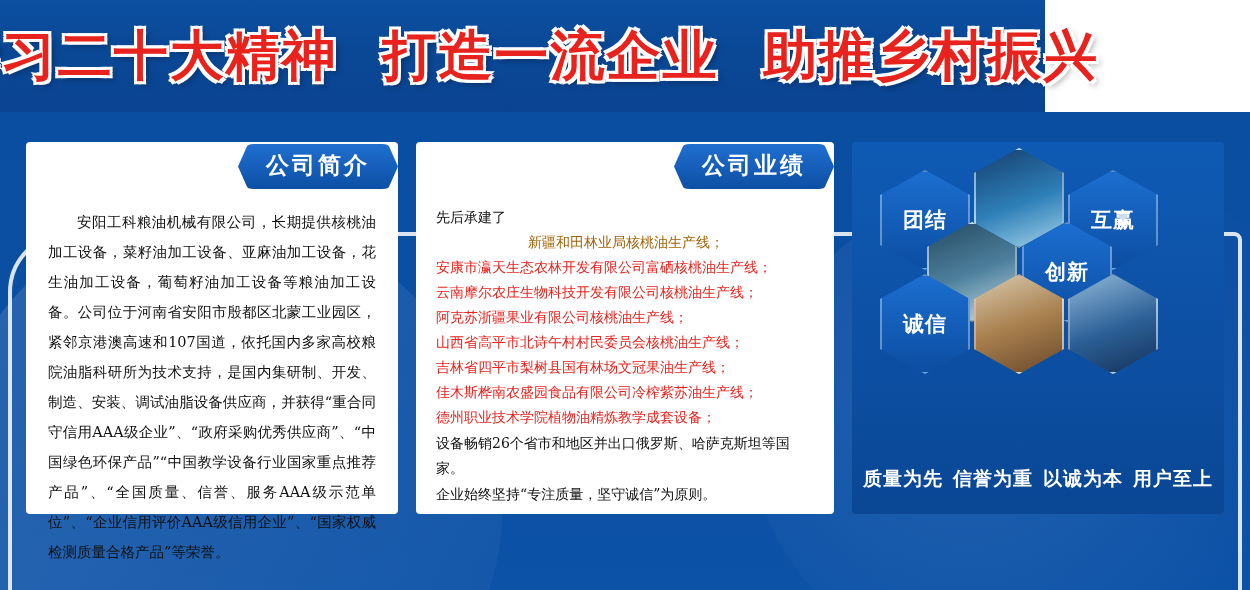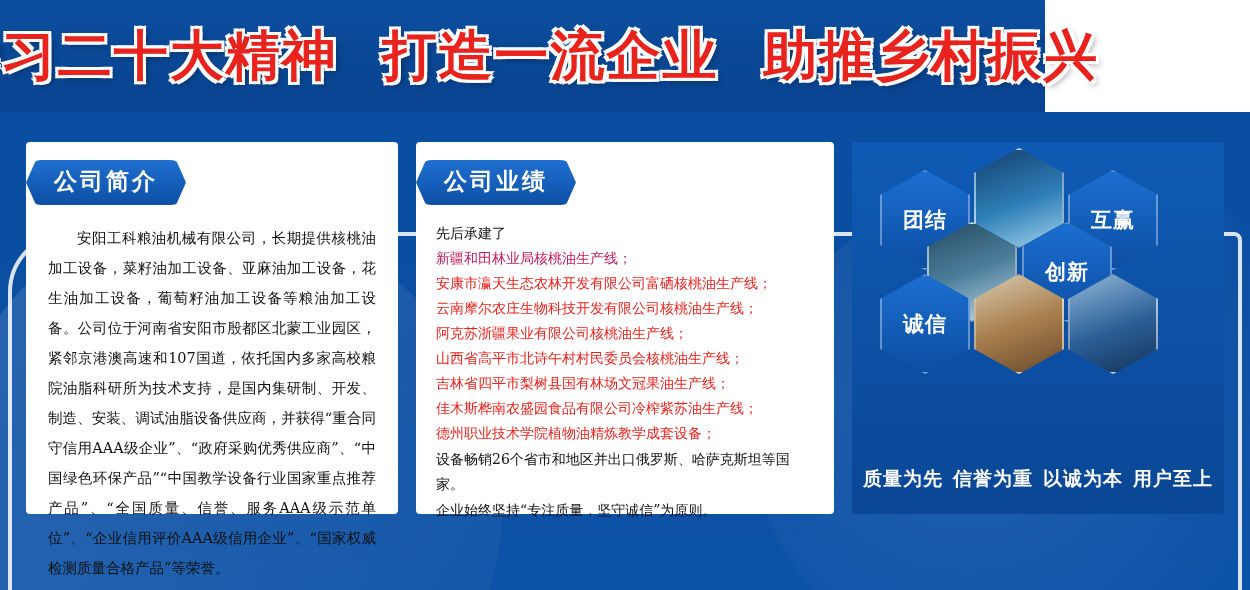--- a/index.html
+++ b/index.html
@@ -87,22 +87,22 @@
   }
   #panel-profile { left: 26px;  top: 142px; width: 372px; height: 372px; }
   #panel-record  { left: 416px; top: 142px; width: 418px; height: 372px; }
   #panel-supply  {
     left: 852px; top: 142px; width: 372px; height: 372px;
     background: linear-gradient(180deg, #0f5ab4 0%, #0a4795 100%);
   }
 
   .panel-title-wrap {
     display: flex;
-    justify-content: flex-start;
-    margin-top: 18px;
+    justify-content: flex-end;
+    margin-top: 2px;
   }
   .panel-title {
     display: inline-block;
     padding: 6px 28px 8px;
     color: #ffffff;
     font-family: "DejaVu Sans", "Liberation Sans", sans-serif;
     font-weight: bold;
     font-size: 23px;
     letter-spacing: 3px;
     background: linear-gradient(180deg, #1f6fd0 0%, #0d4fa4 100%);
@@ -226,21 +226,21 @@
     <div class="profile-body">安阳工科粮油机械有限公司，长期提供核桃油加工设备，菜籽油加工设备、亚麻油加工设备，花生油加工设备，葡萄籽油加工设备等粮油加工设备。公司位于河南省安阳市殷都区北蒙工业园区，紧邻京港澳高速和107国道，依托国内多家高校粮院油脂科研所为技术支持，是国内集研制、开发、制造、安装、调试油脂设备供应商，并获得“重合同守信用AAA级企业”、“政府采购优秀供应商”、“中国绿色环保产品”“中国教学设备行业国家重点推荐产品”、“全国质量、信誉、服务AAA级示范单位”、“企业信用评价AAA级信用企业”、“国家权威检测质量合格产品”等荣誉。</div>
   </div>
 
   <div class="panel" id="panel-record">
     <div class="panel-title-wrap">
       <div class="panel-title">公司业绩</div>
     </div>
     <div class="record-body">
       <div class="lead">先后承建了</div>
       <ul id="record-list">
-          <li style="color: #be185d;">新疆和田林业局核桃油生产线；</li>
+          <li style="color: #a16207; text-align: center;">新疆和田林业局核桃油生产线；</li>
           <li style="color: rgb(232, 35, 29);">安康市瀛天生态农林开发有限公司富硒核桃油生产线；</li>
           <li style="color: rgb(232, 35, 29);">云南摩尔农庄生物科技开发有限公司核桃油生产线；</li>
           <li style="color: rgb(232, 35, 29);">阿克苏浙疆果业有限公司核桃油生产线；</li>
           <li style="color: rgb(232, 35, 29);">山西省高平市北诗午村村民委员会核桃油生产线；</li>
           <li style="color: rgb(232, 35, 29);">吉林省四平市梨树县国有林场文冠果油生产线；</li>
           <li style="color: rgb(232, 35, 29);">佳木斯桦南农盛园食品有限公司冷榨紫苏油生产线；</li>
           <li style="color: rgb(232, 35, 29);">德州职业技术学院植物油精炼教学成套设备；</li>
         </ul>
       <div class="tail">设备畅销26个省市和地区并出口俄罗斯、哈萨克斯坦等国家。</div>
       <div class="tail">企业始终坚持“专注质量，坚守诚信”为原则。</div>

